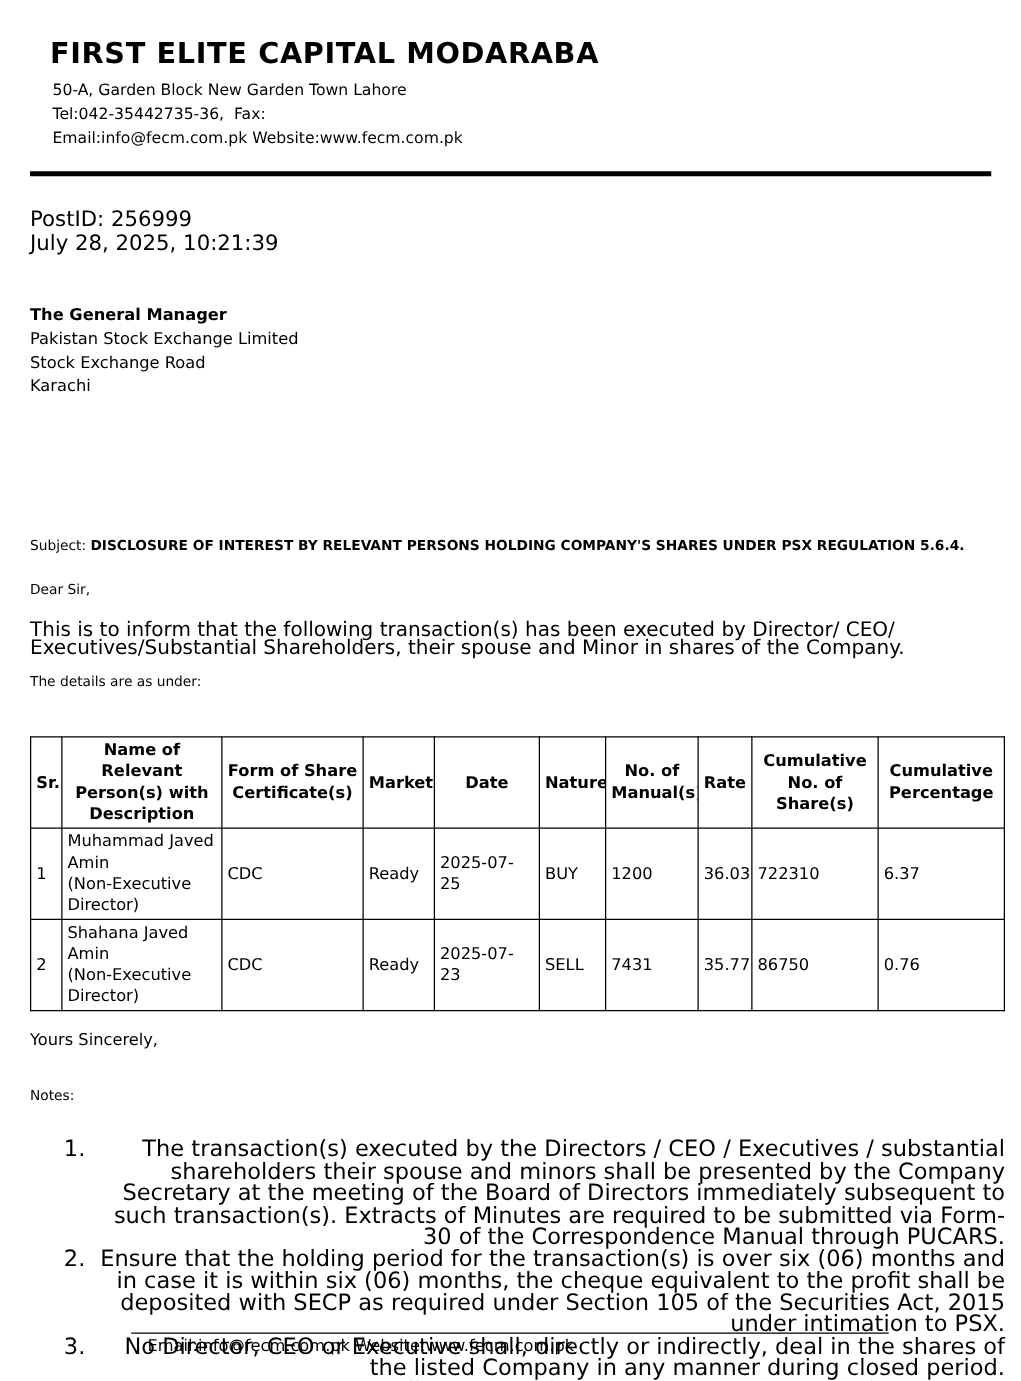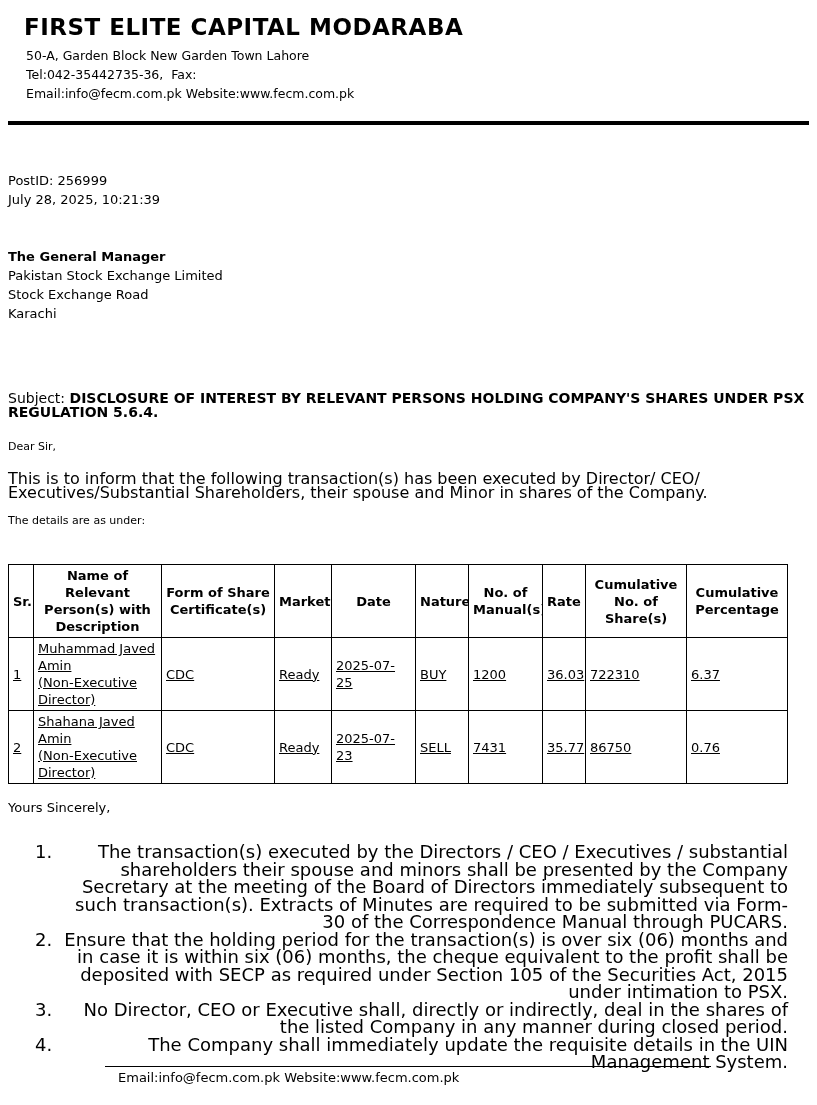--- a/index.html
+++ b/index.html
@@ -4,61 +4,61 @@
 <style>
   * { margin: 0; padding: 0; box-sizing: border-box; }
   html, body { background: #ffffff; }
   body {
     width: 817px; height: 1105px;
     font-family: "DejaVu Sans", sans-serif;
     color: #000000;
     position: relative;
     overflow: hidden;
   }
-  .page { width: 817px; height: 1105px; padding: 8px; position: relative; }
+  .page { width: 817px; height: 1105px; padding: 24px; position: relative; }
 
   
   .letterhead { padding-top: 6px; }
   .company-name {
     font-size: 23px; font-weight: bold; letter-spacing: 0.5px;
     padding-left: 16px; line-height: 27px; margin-bottom: 5px;
   }
   .hdr-line {
     font-size: 12.5px; line-height: 19px; padding-left: 18px;
     white-space: pre-wrap;
   }
   .rule { height: 4px; background: #000; margin-top: 18px; width: 100%; }
 
   
-  .meta { margin-top: 46px; font-size: 13px; line-height: 19px; }
+  .meta { margin-top: 26px; font-size: 17px; line-height: 19px; }
 
   
   .recipient { margin-top: 38px; font-size: 13px; line-height: 19px; }
   .recipient .bold-line { font-weight: bold; }
 
   
-  .subject { margin-top: 68px; font-size: 14px; line-height: 14px; }
+  .subject { margin-top: 111px; font-size: 11px; line-height: 14px; }
   .subject b { font-weight: bold; }
   .salutation { margin-top: 21px; font-size: 11px; line-height: 14px; }
   .body-para { margin-top: 18px; font-size: 16px; line-height: 14px; width: 790px; }
   .details-intro { margin-top: 14px; font-size: 11px; line-height: 14px; }
 
   
   table.disclosure {
     margin-top: 36px; border-collapse: collapse; font-size: 13px;
     table-layout: fixed; width: 779px;
   }
   table.disclosure th, table.disclosure td {
     border: 1px solid #000; padding: 2px 4px; line-height: 17px;
     overflow: hidden;
   }
   table.disclosure th {
     font-weight: bold; text-align: center; vertical-align: middle; height: 72px;
   }
-  table.disclosure td { vertical-align: middle; height: 70px; text-align: left; text-decoration: underline; }
+  table.disclosure td { vertical-align: middle; height: 70px; text-align: left; }
 
   .closing { margin-top: 16px; font-size: 13px; }
   .notes-label { margin-top: 30px; font-size: 11px; }
 
   ol.notes-list {
     margin-top: 28px; font-size: 18px; line-height: 17.5px;
     padding-left: 50px; width: 780px; text-align: right;
   }
   ol.notes-list li { padding-left: 4px; }
 
@@ -160,20 +160,21 @@
         <td>7431</td>
         <td>35.77</td>
         <td>86750</td>
         <td>0.76</td>
       </tr>
     </tbody>
   </table>
 
   <div class="closing">Yours Sincerely,</div>
 
+  <div class="notes-label">Notes:</div>
 
   <ol class="notes-list">
     <li>The transaction(s) executed by the Directors / CEO / Executives / substantial shareholders their spouse and minors shall be presented by the Company Secretary at the meeting of the Board of Directors immediately subsequent to such transaction(s). Extracts of Minutes are required to be submitted via Form-30 of the Correspondence Manual through PUCARS.</li>
     <li>Ensure that the holding period for the transaction(s) is over six (06) months and in case it is within six (06) months, the cheque equivalent to the profit shall be deposited with SECP as required under Section 105 of the Securities Act, 2015 under intimation to PSX.</li>
     <li>No Director, CEO or Executive shall, directly or indirectly, deal in the shares of the listed Company in any manner during closed period.</li>
     <li>The Company shall immediately update the requisite details in the UIN Management System.</li>
   </ol>
 
   <div class="footer">
     <span>Email:info@fecm.com.pk Website:www.fecm.com.pk</span>

